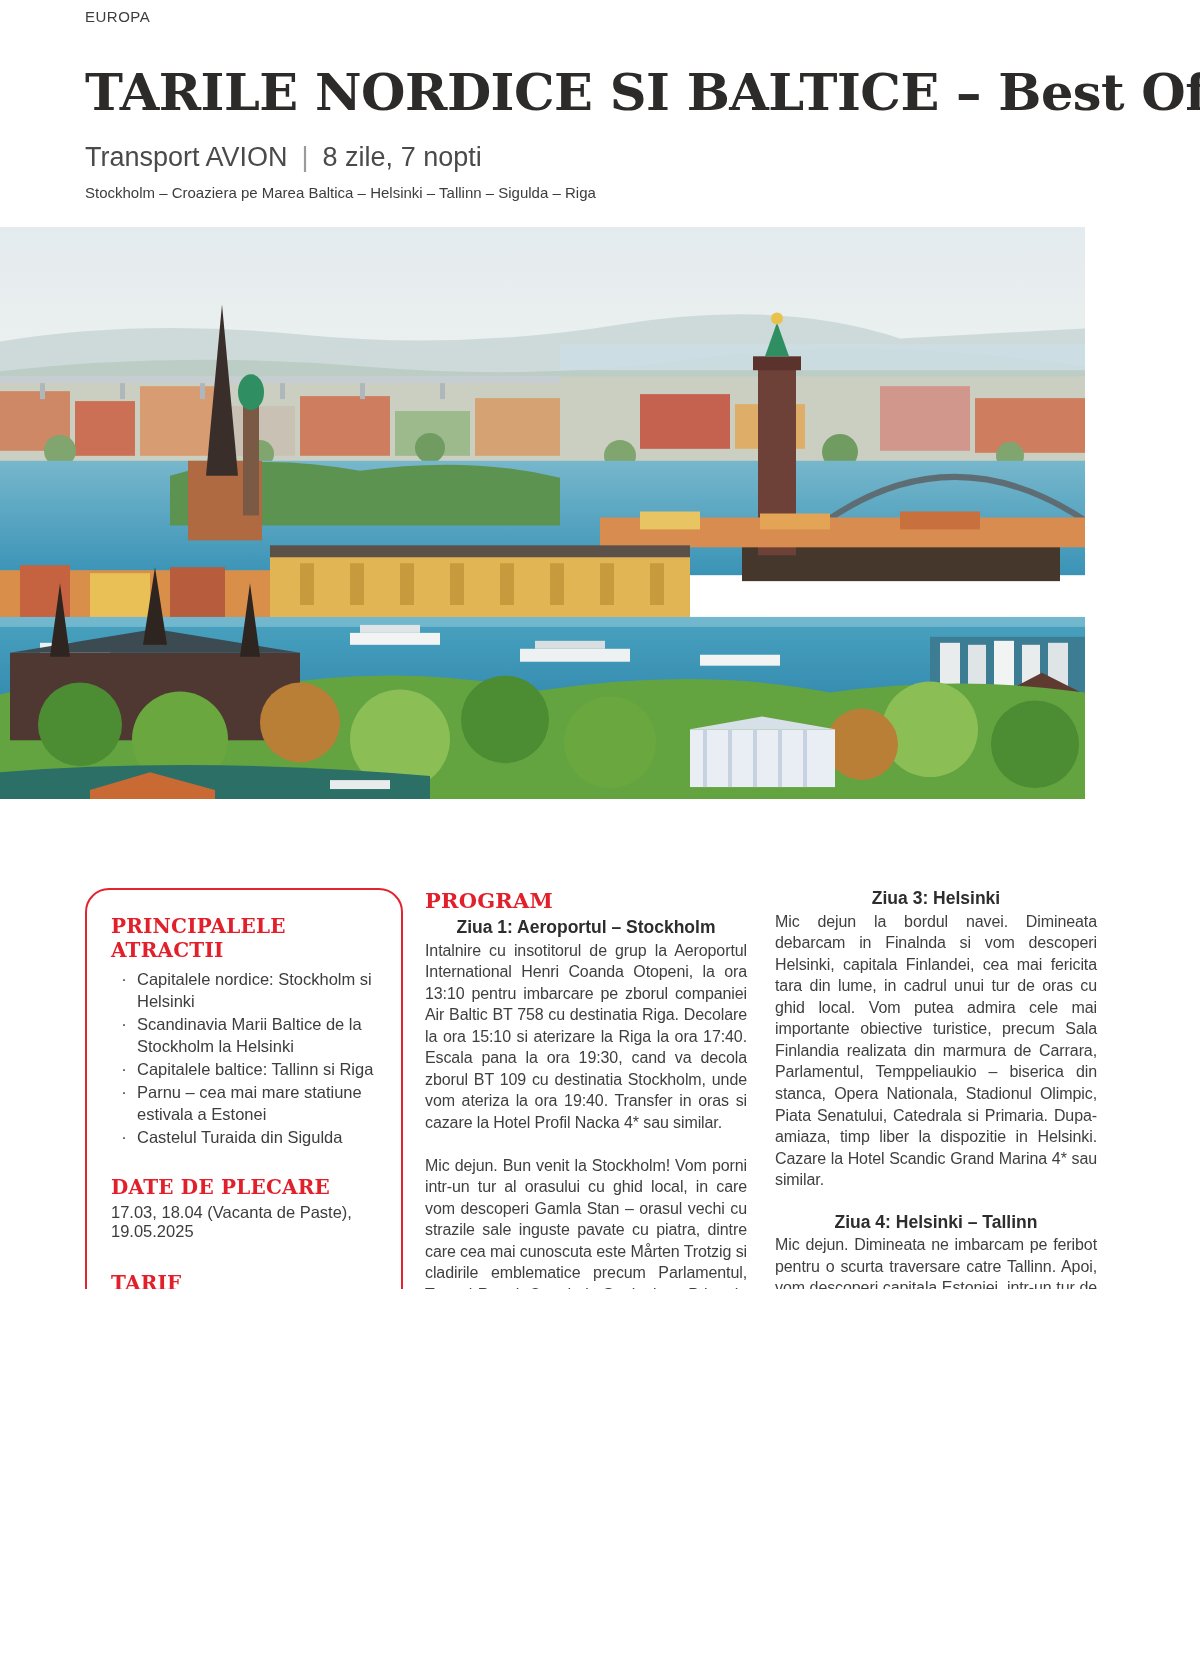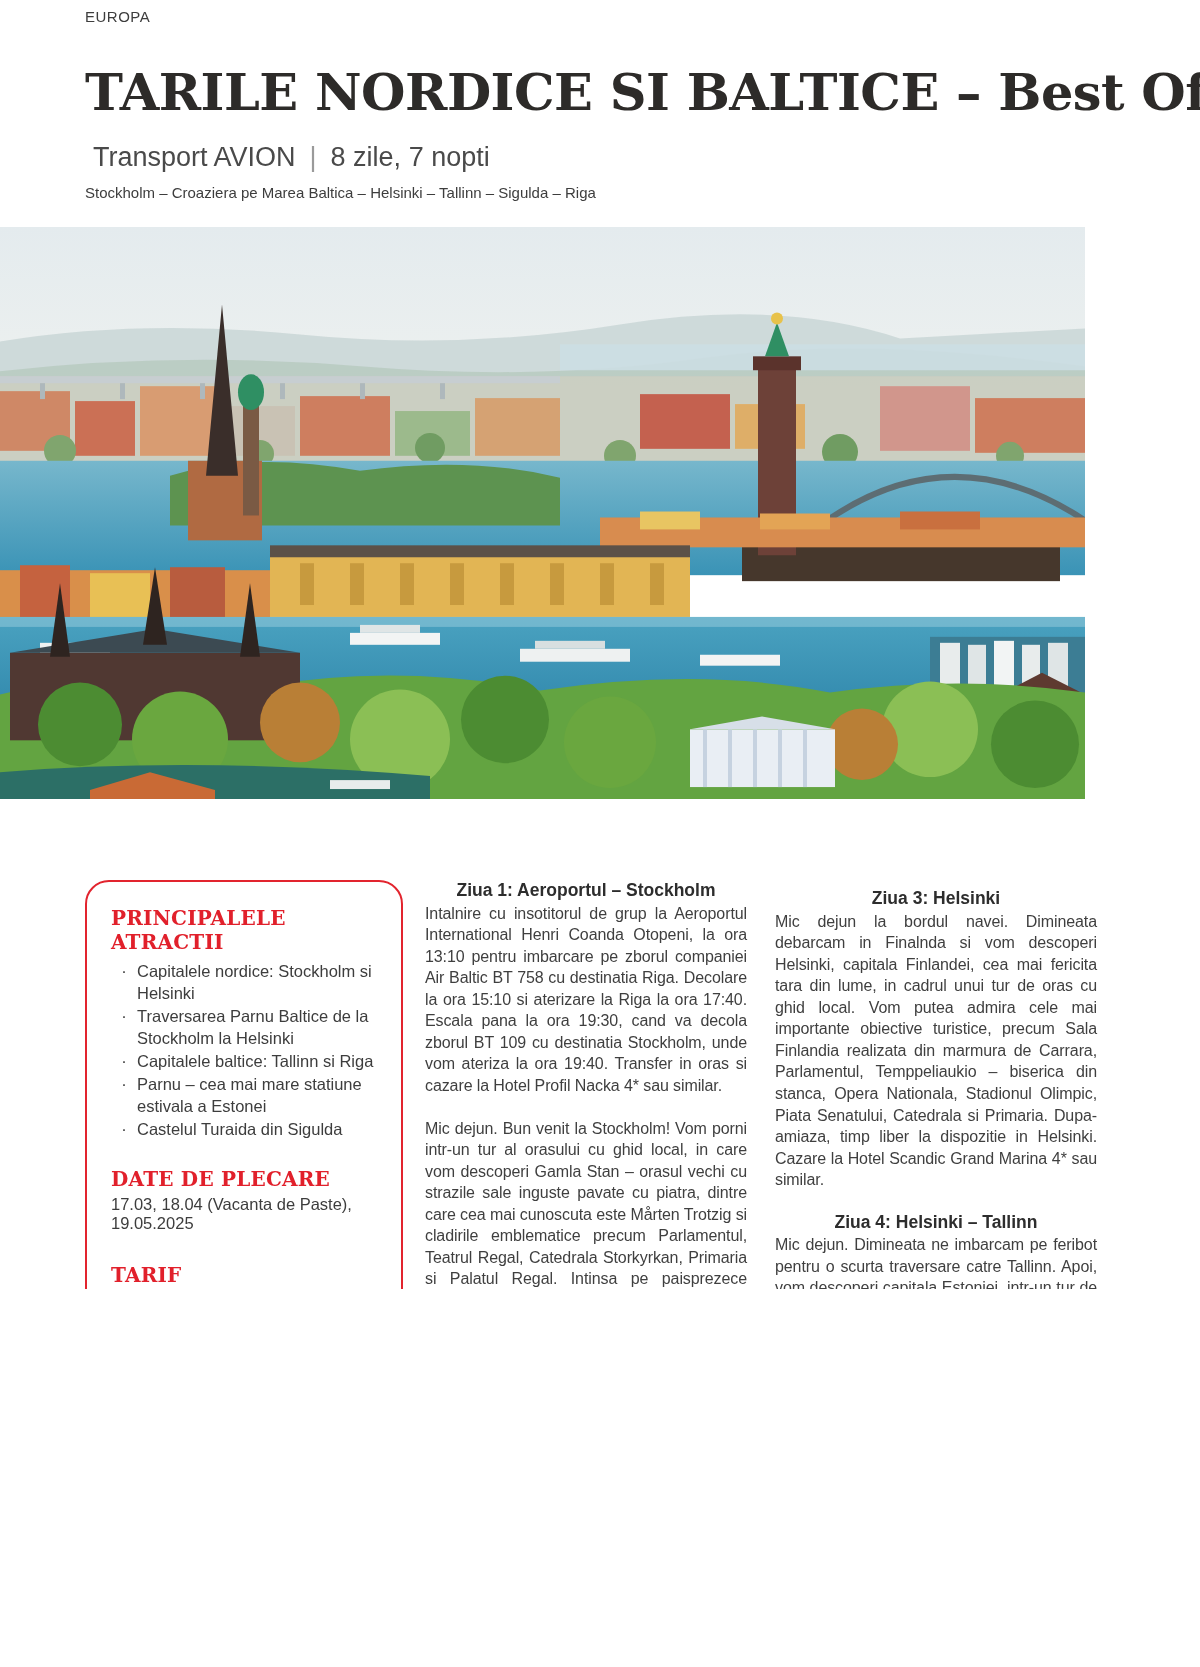--- a/index.html
+++ b/index.html
@@ -4,29 +4,29 @@
 <style>
   html,body{margin:0;padding:0;background:#ffffff;}
   .page{position:relative;width:1200px;height:1289px;background:#ffffff;overflow:hidden;
         font-family:"Liberation Sans",sans-serif;color:#3e3e3e;}
   
   .header{position:absolute;left:85px;top:8px;width:1030px;}
   .eyebrow{font-size:15px;letter-spacing:0.5px;color:#3d3d3d;}
   .title{margin:0;position:absolute;top:58px;left:0;width:1010px;
          font-family:"DejaVu Serif","Liberation Serif",serif;font-weight:700;
          font-size:51px;line-height:1.05;color:#2d2b29;letter-spacing:-0.5px;white-space:nowrap;}
-  .subtitle{position:absolute;top:134px;left:8px;font-size:27px;font-weight:400;color:#4a4a4a;}
+  .subtitle{position:absolute;top:134px;left:0;font-size:27px;font-weight:400;color:#4a4a4a;}
   .subtitle .sep{margin:0 14px;color:#9a9a9a;font-weight:300;}
   .route{position:absolute;top:176px;left:0;font-size:15px;color:#3d3d3d;}
   
   .hero{position:absolute;left:0;top:227px;width:1085px;height:572px;overflow:hidden;}
   .hero svg{display:block;width:100%;height:100%;}
   
   .columns{position:absolute;left:85px;top:880px;width:1012px;display:flex;align-items:flex-start;}
-  .info-box{box-sizing:border-box;width:318px;border:2.5px solid #e2242e;border-radius:24px;
+  .info-box{box-sizing:border-box;width:318px;margin-top:8px;border:2.5px solid #e2242e;border-radius:24px;
             padding:24px 22px 26px 24px;}
   .red-head{margin:0;font-family:"DejaVu Serif","Liberation Serif",serif;font-weight:700;
             font-size:20px;color:#e1202b;letter-spacing:0.2px;}
   .attr-list{list-style:none;margin:7px 0 0 0;padding:0;font-size:16.5px;line-height:1.33;color:#3d3d3d;}
   .attr-list li{display:flex;margin:0 0 1px 0;}
   .attr-list .blt{width:26px;flex:0 0 26px;text-align:center;color:#3d3d3d;}
   .dates-head{margin-top:26px;}
   .dates{margin:4px 0 0 0;font-size:16.5px;color:#3d3d3d;}
   .tarif-head{margin-top:30px;}
   .price-row{margin-top:6px;display:flex;align-items:baseline;}
@@ -218,21 +218,21 @@
 
     <aside class="info-box">
       <h2 class="red-head">PRINCIPALELE ATRACTII</h2>
       <ul class="attr-list">
         <li>
             <span class="blt">·</span>
             <span>Capitalele nordice: Stockholm si Helsinki</span>
           </li>
         <li>
             <span class="blt">·</span>
-            <span>Traversarea Parnu Baltice de la Stockholm la Helsinki</span>
+            <span>Scandinavia Marii Baltice de la Stockholm la Helsinki</span>
           </li>
         <li>
             <span class="blt">·</span>
             <span>Capitalele baltice: Tallinn si Riga</span>
           </li>
         <li>
             <span class="blt">·</span>
             <span>Parnu – cea mai mare statiune estivala a Estonei</span>
           </li>
         <li>
@@ -243,20 +243,21 @@
       <h2 class="red-head dates-head">DATE DE PLECARE</h2>
       <p class="dates">17.03, 18.04 (Vacanta de Paste), 19.05.2025</p>
       <h2 class="red-head tarif-head">TARIF</h2>
       <div class="price-row">
         <span class="price">717€</span>
         <span class="price-suffix">/adult/cameră dublă</span>
       </div>
     </aside>
 
     <div class="col col-mid">
+      <h2 class="red-head program-title">PROGRAM</h2>
       <section class="day">
         <h3>Ziua 1: Aeroportul – Stockholm</h3>
         <p>Intalnire cu insotitorul de grup la Aeroportul International Henri Coanda Otopeni, la ora 13:10 pentru imbarcare pe zborul companiei Air Baltic BT 758 cu destinatia Riga. Decolare la ora 15:10 si aterizare la Riga la ora 17:40. Escala pana la ora 19:30, cand va decola zborul BT 109 cu destinatia Stockholm, unde vom ateriza la ora 19:40. Transfer in oras si cazare la Hotel Profil Nacka 4* sau similar.</p>
       </section>
       <section class="day">
         <p>Mic dejun. Bun venit la Stockholm! Vom porni intr-un tur al orasului cu ghid local, in care vom descoperi Gamla Stan – orasul vechi cu strazile sale inguste pavate cu piatra, dintre care cea mai cunoscuta este Mårten Trotzig si cladirile emblematice precum Parlamentul, Teatrul Regal, Catedrala Storkyrkan, Primaria si Palatul Regal. Intinsa pe paisprezece insule, este usor de inteles de ce capitala suedeza mai este numita si „Venetia nordului”. Apoi ne vom indrepta catre Muzeul Vasa, unul dintre cele mai cunoscute muzee din Scandinavia. Aici veti gasi in toata splendoarea sa, unica si bine conservata nava de razboi Vasa, cu sute de sculpturi in lemn. Vasa este o adevarata comoara din secolul al XVII-lea, iar muzeul ne ofera o imagine despre munca din santierul naval si viata la bordul unei nave de razboi. In august 1628, Vasa, cea mai puternica nava din Marea Baltica, s-a scufundat in portul Stockholm sub ochii unui public numeros, la cateva minute dupa ce a fost lansata la apa. Vom ajunge apoi in port pentru a ne imbarca la bordul navei Tallink Silja OY, pentru o traversare de o noapte catre Helsinki. Cazare in cabine interioare B-Class.</p>
       </section>
     </div>
 
     <div class="col col-right">

